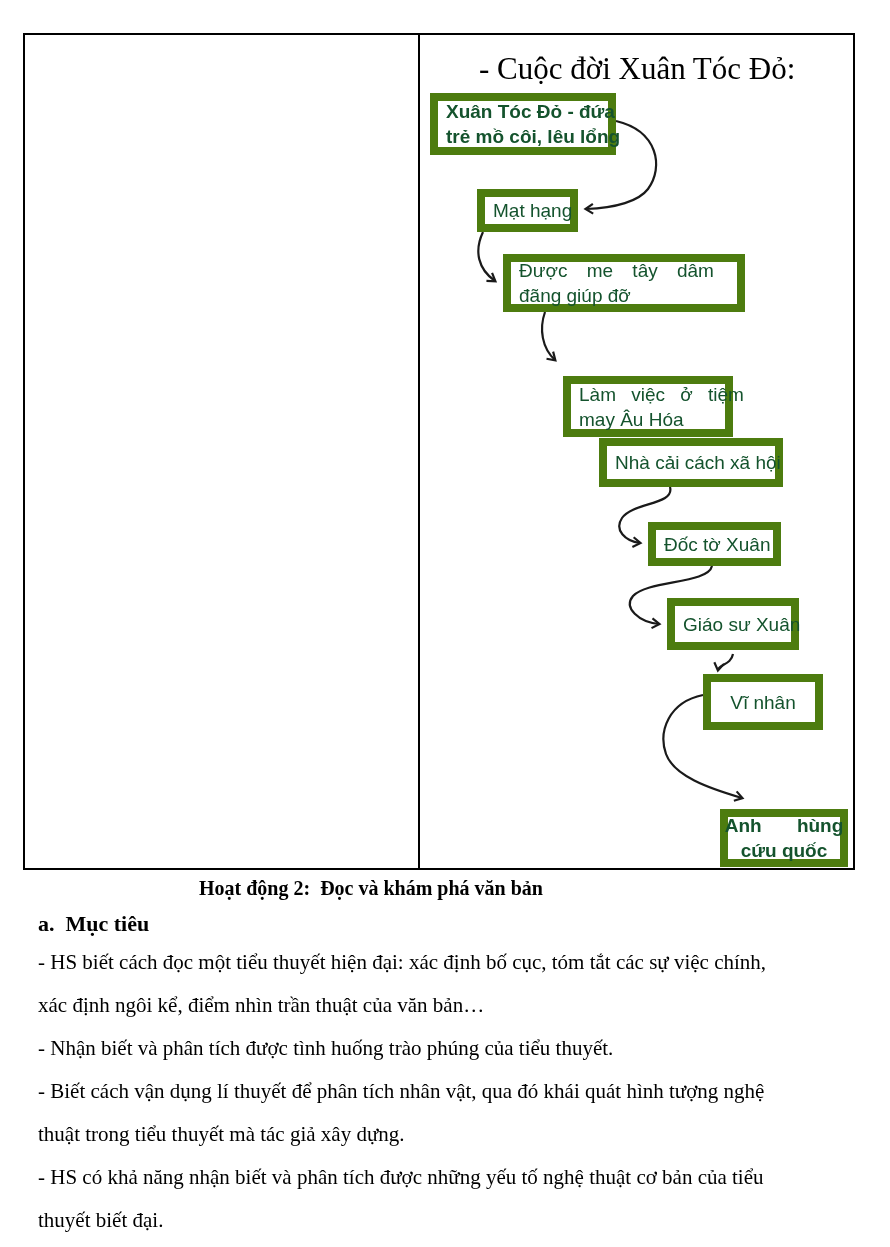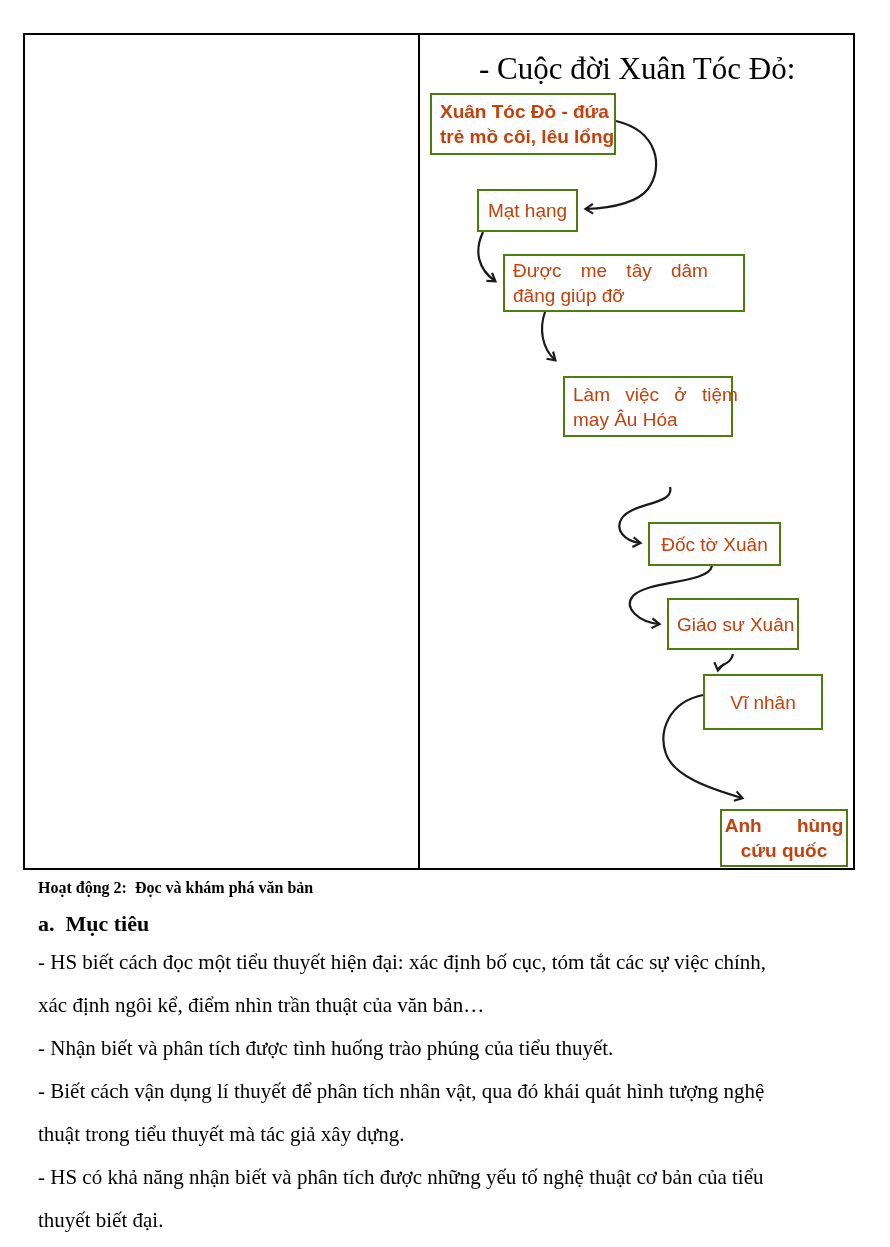--- a/index.html
+++ b/index.html
@@ -21,21 +21,21 @@
   .cell-heading {
     position:absolute; left:15px; top:16px;
     font-family:"Liberation Serif","DejaVu Serif",serif;
     font-size:31px; color:#000; white-space:pre;margin-left:44px;
   }
 
   
   .arrows { position:absolute; left:0; top:0; width:433px; height:833px; }
   .node {
     position:absolute; box-sizing:border-box; background:#fff;
-    border:2px solid #4d7c0f; color:#c2410c;
+    border:8px solid #4d7c0f; color:#14532d;
     font-size:19px; line-height:25px; padding:0 8px;
     display:flex; flex-direction:column; justify-content:center;
   }
   .node .ln { display:block; white-space:nowrap; }
   .bold   { font-weight:bold; }
   .center { text-align:center; }
   .ws-mid  .ln:first-child { word-spacing:10px; }
   .ws-wide .ln:first-child { word-spacing:14px; }
   .ws-xl   .ln:first-child { word-spacing:30px; }
 
@@ -49,22 +49,22 @@
   .n8 { left:283px; top:639px; width:120px; height:56px; }
   .n9 { left:300px; top:774px; width:128px; height:58px;align-items:center; }
 
   
   .content {
     position:absolute; left:38px; top:872px; width:818px;
     font-family:"Liberation Serif","DejaVu Serif",serif;
     font-size:21px; color:#000;
   }
   .sec-heading {
-    font-weight:bold; font-size:16px; line-height:32px;
-    text-align:left; box-sizing:border-box; width:100%;
+    font-weight:bold; font-size:20px; line-height:32px;
+    text-align:center; box-sizing:border-box; width:100%;
     padding-right:152px; white-space:pre-wrap;
   }
   .sec-sub {
     font-weight:bold; font-size:22px; line-height:34px;
     margin-top:3px; white-space:pre-wrap;
   }
   .para { margin:0; }
   .bline { display:block; line-height:43px; white-space:nowrap; }
 </style>
 </head>
@@ -108,20 +108,23 @@
       <div class="node n3 ws-wide">
         <span class="ln">Được me tây dâm</span>
         <span class="ln">đãng giúp đỡ</span>
       </div>
 
       <div class="node n4 ws-mid">
         <span class="ln">Làm việc ở tiệm</span>
         <span class="ln">may Âu Hóa</span>
       </div>
 
+      <div class="node n5 center">
+        <span class="ln">Nhà cải cách xã hội</span>
+      </div>
 
       <div class="node n6 center">
         <span class="ln">Đốc tờ Xuân</span>
       </div>
 
       <div class="node n7 center">
         <span class="ln">Giáo sư Xuân</span>
       </div>
 
       <div class="node n8 center">

